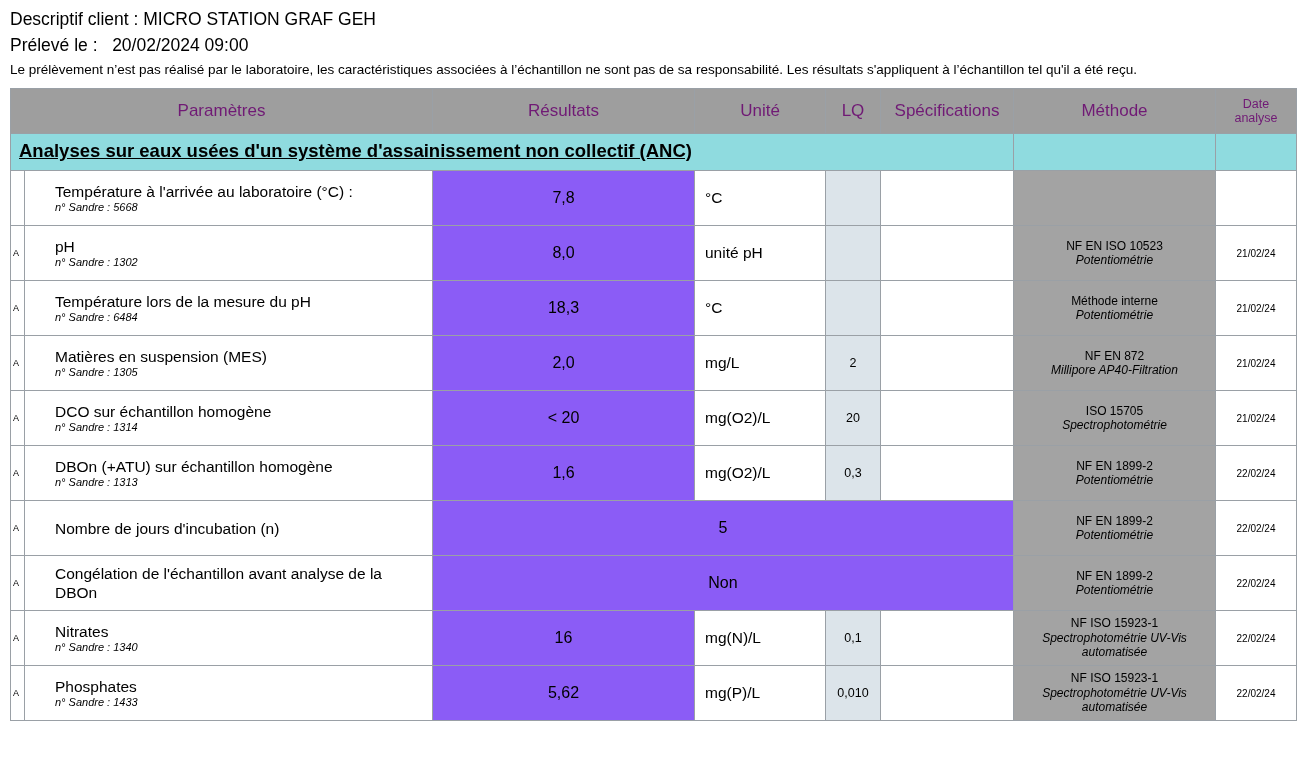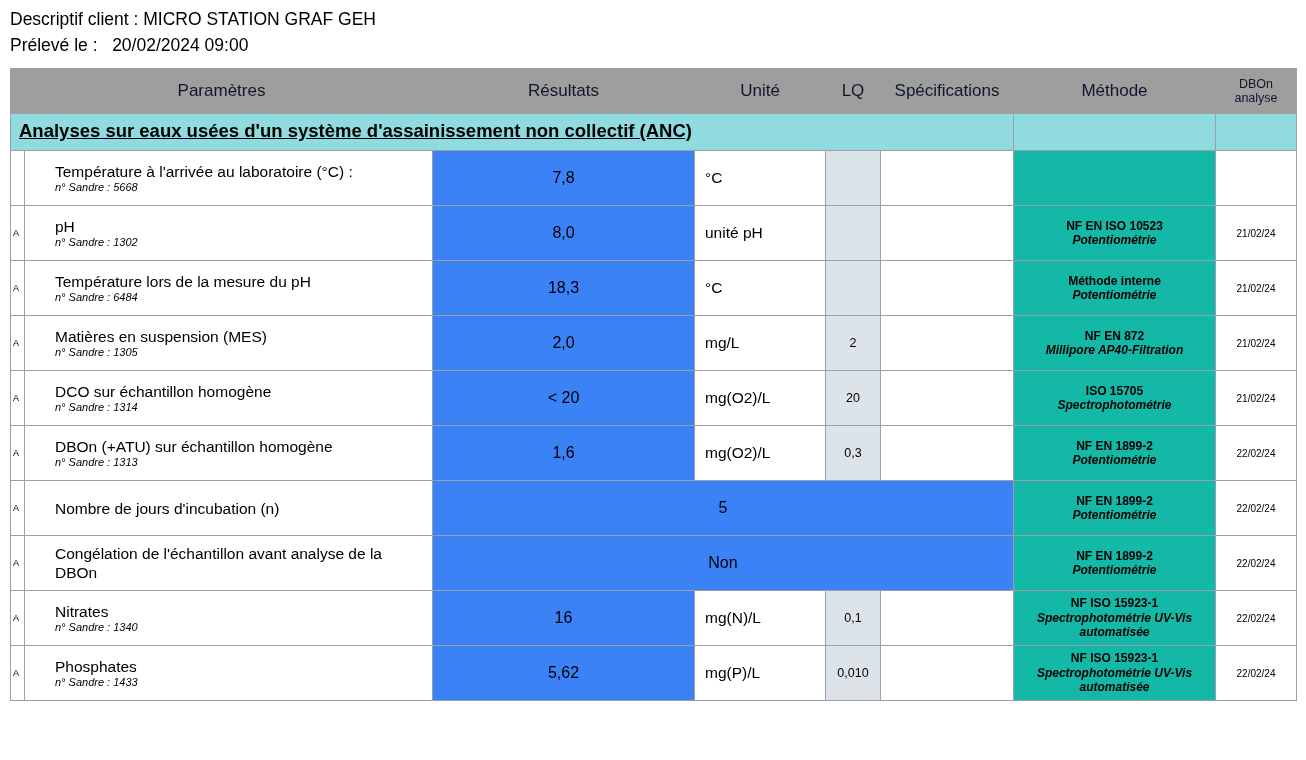--- a/index.html
+++ b/index.html
@@ -51,21 +51,21 @@
     width: 1286px;
     margin-top: 10px;
     table-layout: fixed;
   }
   table.results th, table.results td {
     border: 1px solid #9aa0a6;
     vertical-align: middle;
   }
   thead th {
     background: #9e9e9e;
-    color: #0f172a;
+    color: #701a75;
     font-weight: normal;
     font-size: 17px;
     text-align: center;
     height: 40px;
     padding: 2px 4px;
   }
   thead th.small {
     font-size: 12.5px;
     line-height: 14px;
   }
@@ -102,45 +102,44 @@
     font-size: 15.5px;
     line-height: 19px;
   }
   td.param .sandre {
     font-size: 11px;
     font-style: italic;
     line-height: 13px;
     display: block;
   }
   td.res {
-    background: #3b82f6;
+    background: #8b5cf6;
     text-align: center;
     font-size: 16px;
   }
   td.unit {
     background: #ffffff;
     text-align: left;
     padding-left: 10px;
     font-size: 15.5px;
   }
   td.lq {
     background: #dce4ea;
     text-align: center;
     font-size: 12.5px;
   }
   td.spec {
     background: #ffffff;
   }
   td.meth {
-    background: #14b8a6;
+    background: #a3a3a3;
     text-align: center;
     font-size: 12px;
     line-height: 14.5px;
     padding: 3px 2px;
-    font-weight: bold;
   }
   td.meth .ital { font-style: italic; display: block; }
   td.date {
     background: #ffffff;
     text-align: center;
     font-size: 10px;
   }
   tr.row-normal td { height: 42px; }
 </style>
 </head>
@@ -153,20 +152,21 @@
     <span>MICRO STATION GRAF GEH</span>
   </div>
 
   <div class="hdr-line">
     <span>Prélevé le :</span>
     &nbsp;
     <span>20/02/2024 09:00</span>
   </div>
 
 
+  <div class="note">Le prélèvement n’est pas réalisé par le laboratoire, les caractéristiques associées à l’échantillon ne sont pas de sa responsabilité. Les résultats s'appliquent à l’échantillon tel qu'il a été reçu.</div>
 
 
   <table class="results">
     <colgroup>
       <col class="c-acc">
       <col class="c-param">
       <col class="c-res">
       <col class="c-unit">
       <col class="c-lq">
       <col class="c-spec">
@@ -175,21 +175,21 @@
     </colgroup>
     <thead>
       <tr>
         <th colspan="2">Paramètres</th>
         <th>Résultats</th>
         <th>Unité</th>
         <th>LQ</th>
         <th>Spécifications</th>
         <th>Méthode</th>
         <th class="small">
-          <span>DBOn</span><br>
+          <span>Date</span><br>
           <span>analyse</span>
         </th>
       </tr>
     </thead>
     <tbody id="tbody">
         <tr class="section">
           <td colspan="6">Analyses sur eaux usées d'un système d'assainissement non collectif (ANC)</td>
           <td class="blank"></td>
           <td class="blank"></td>
         </tr>

